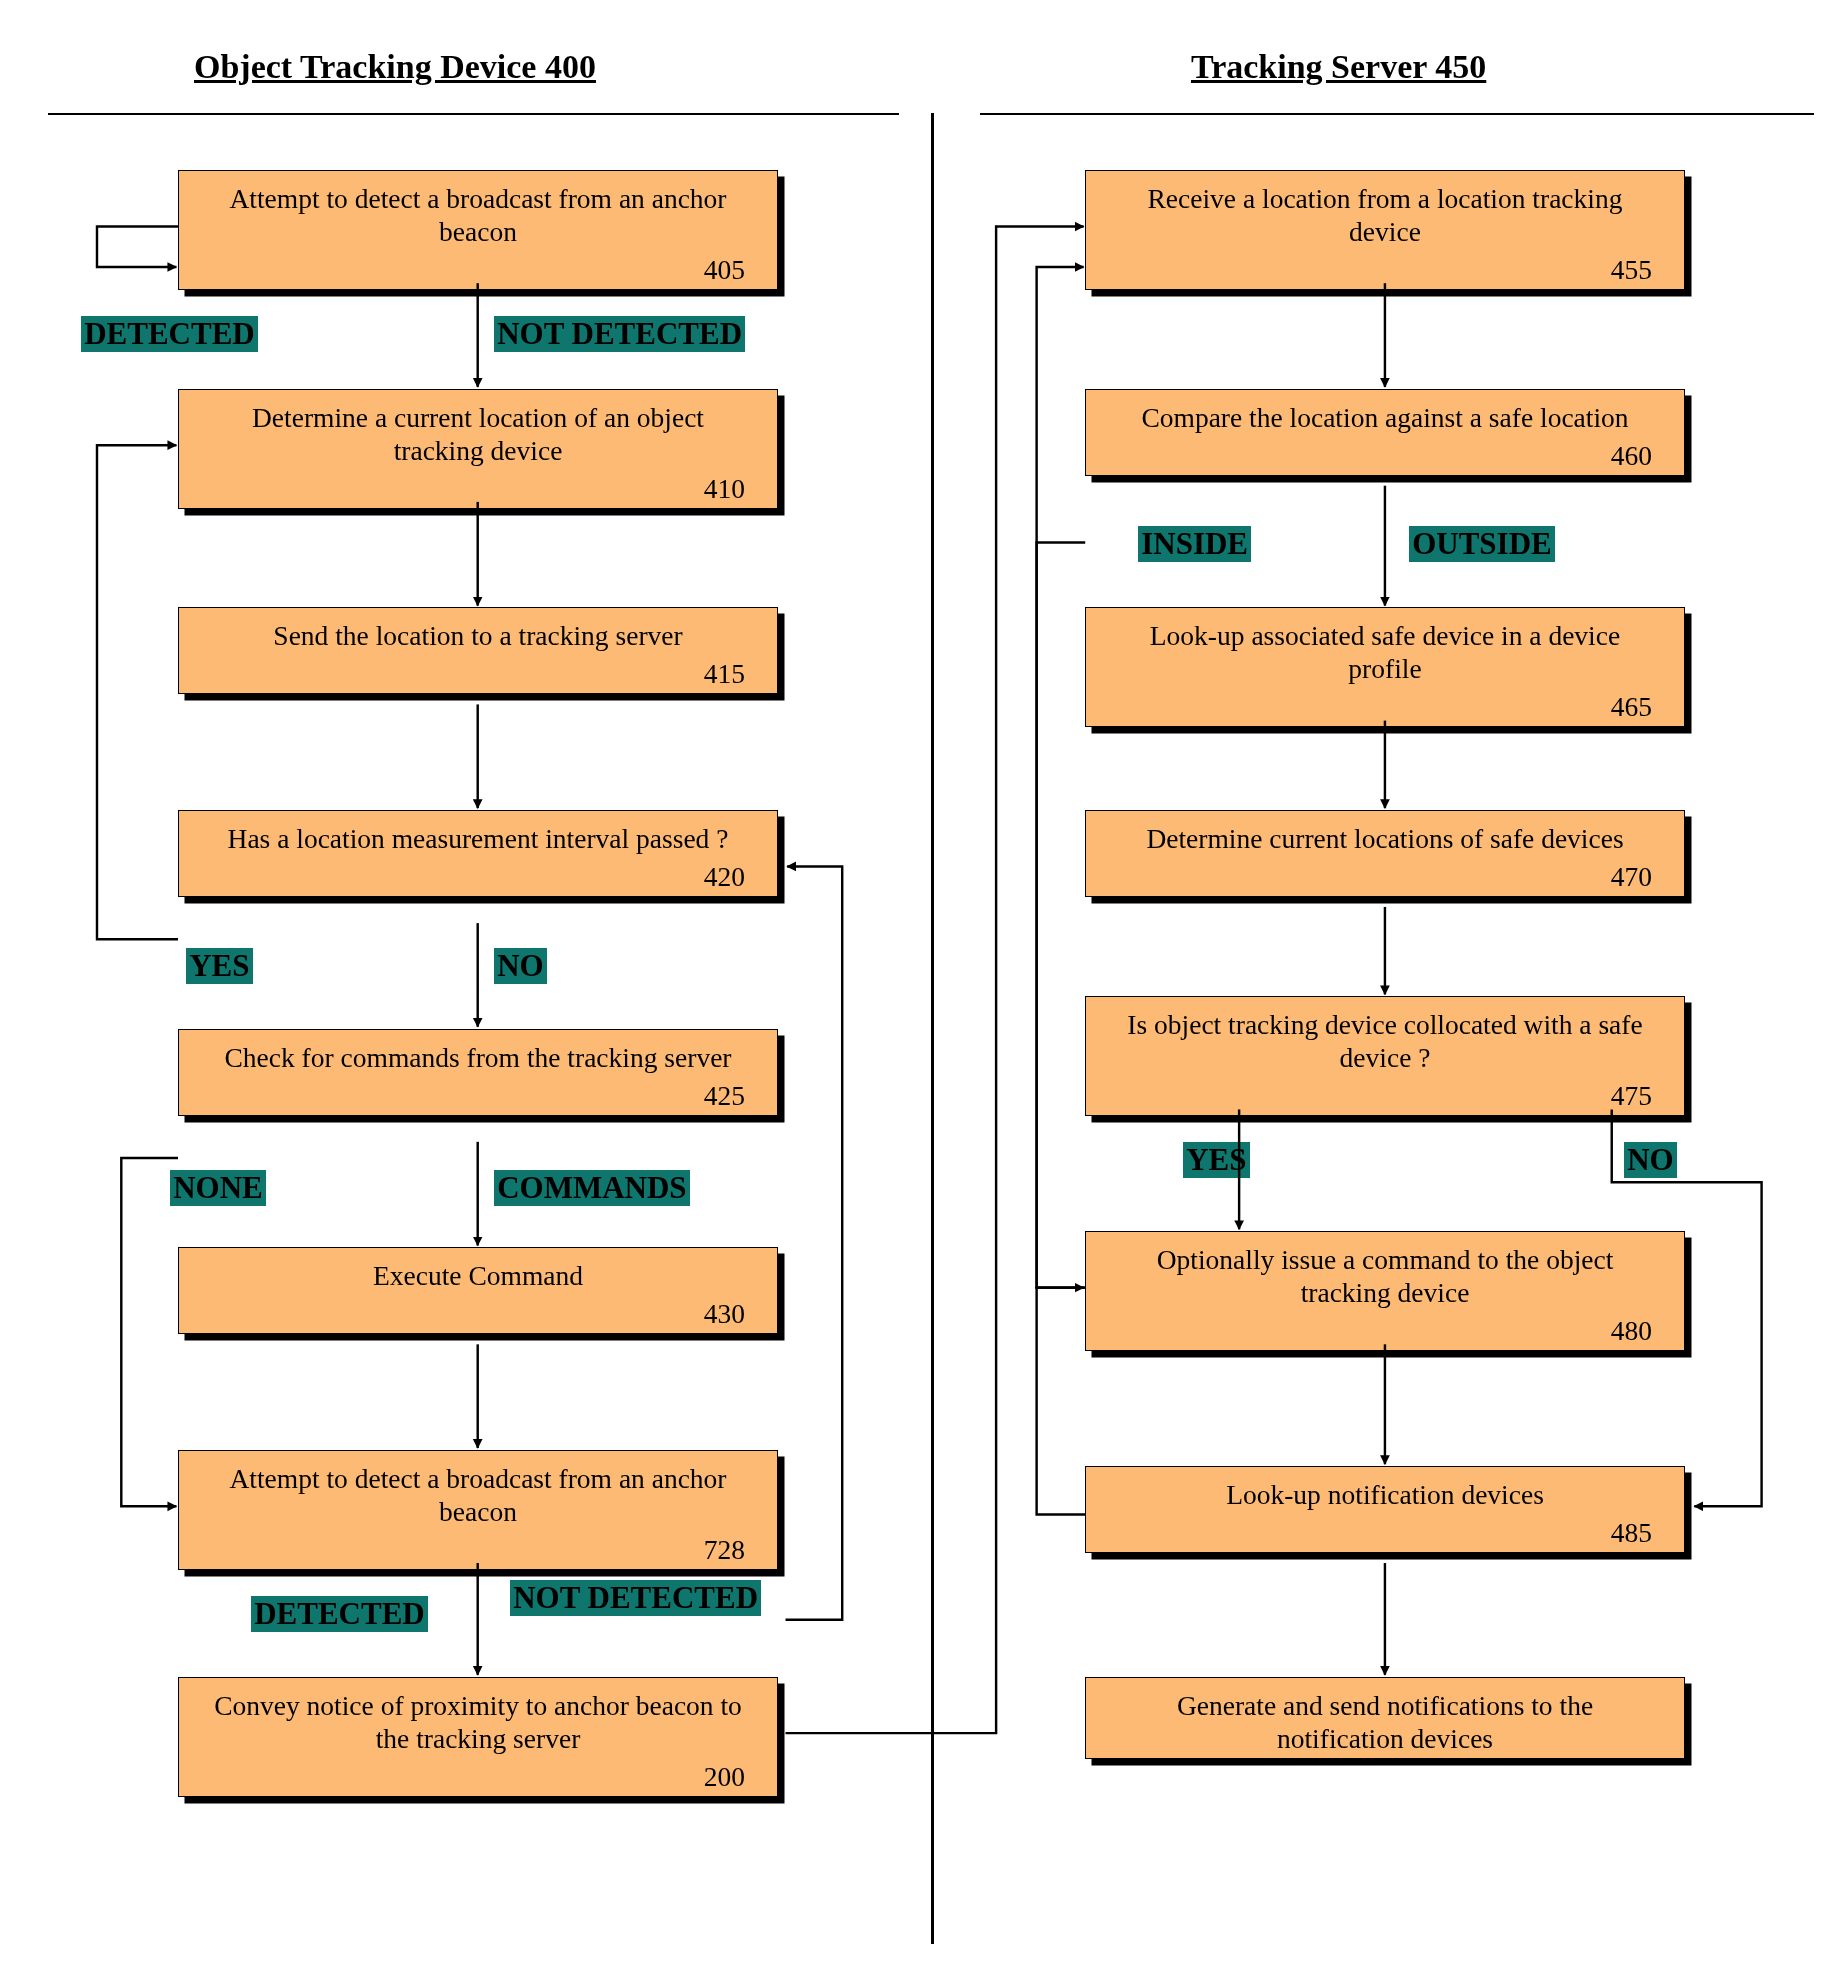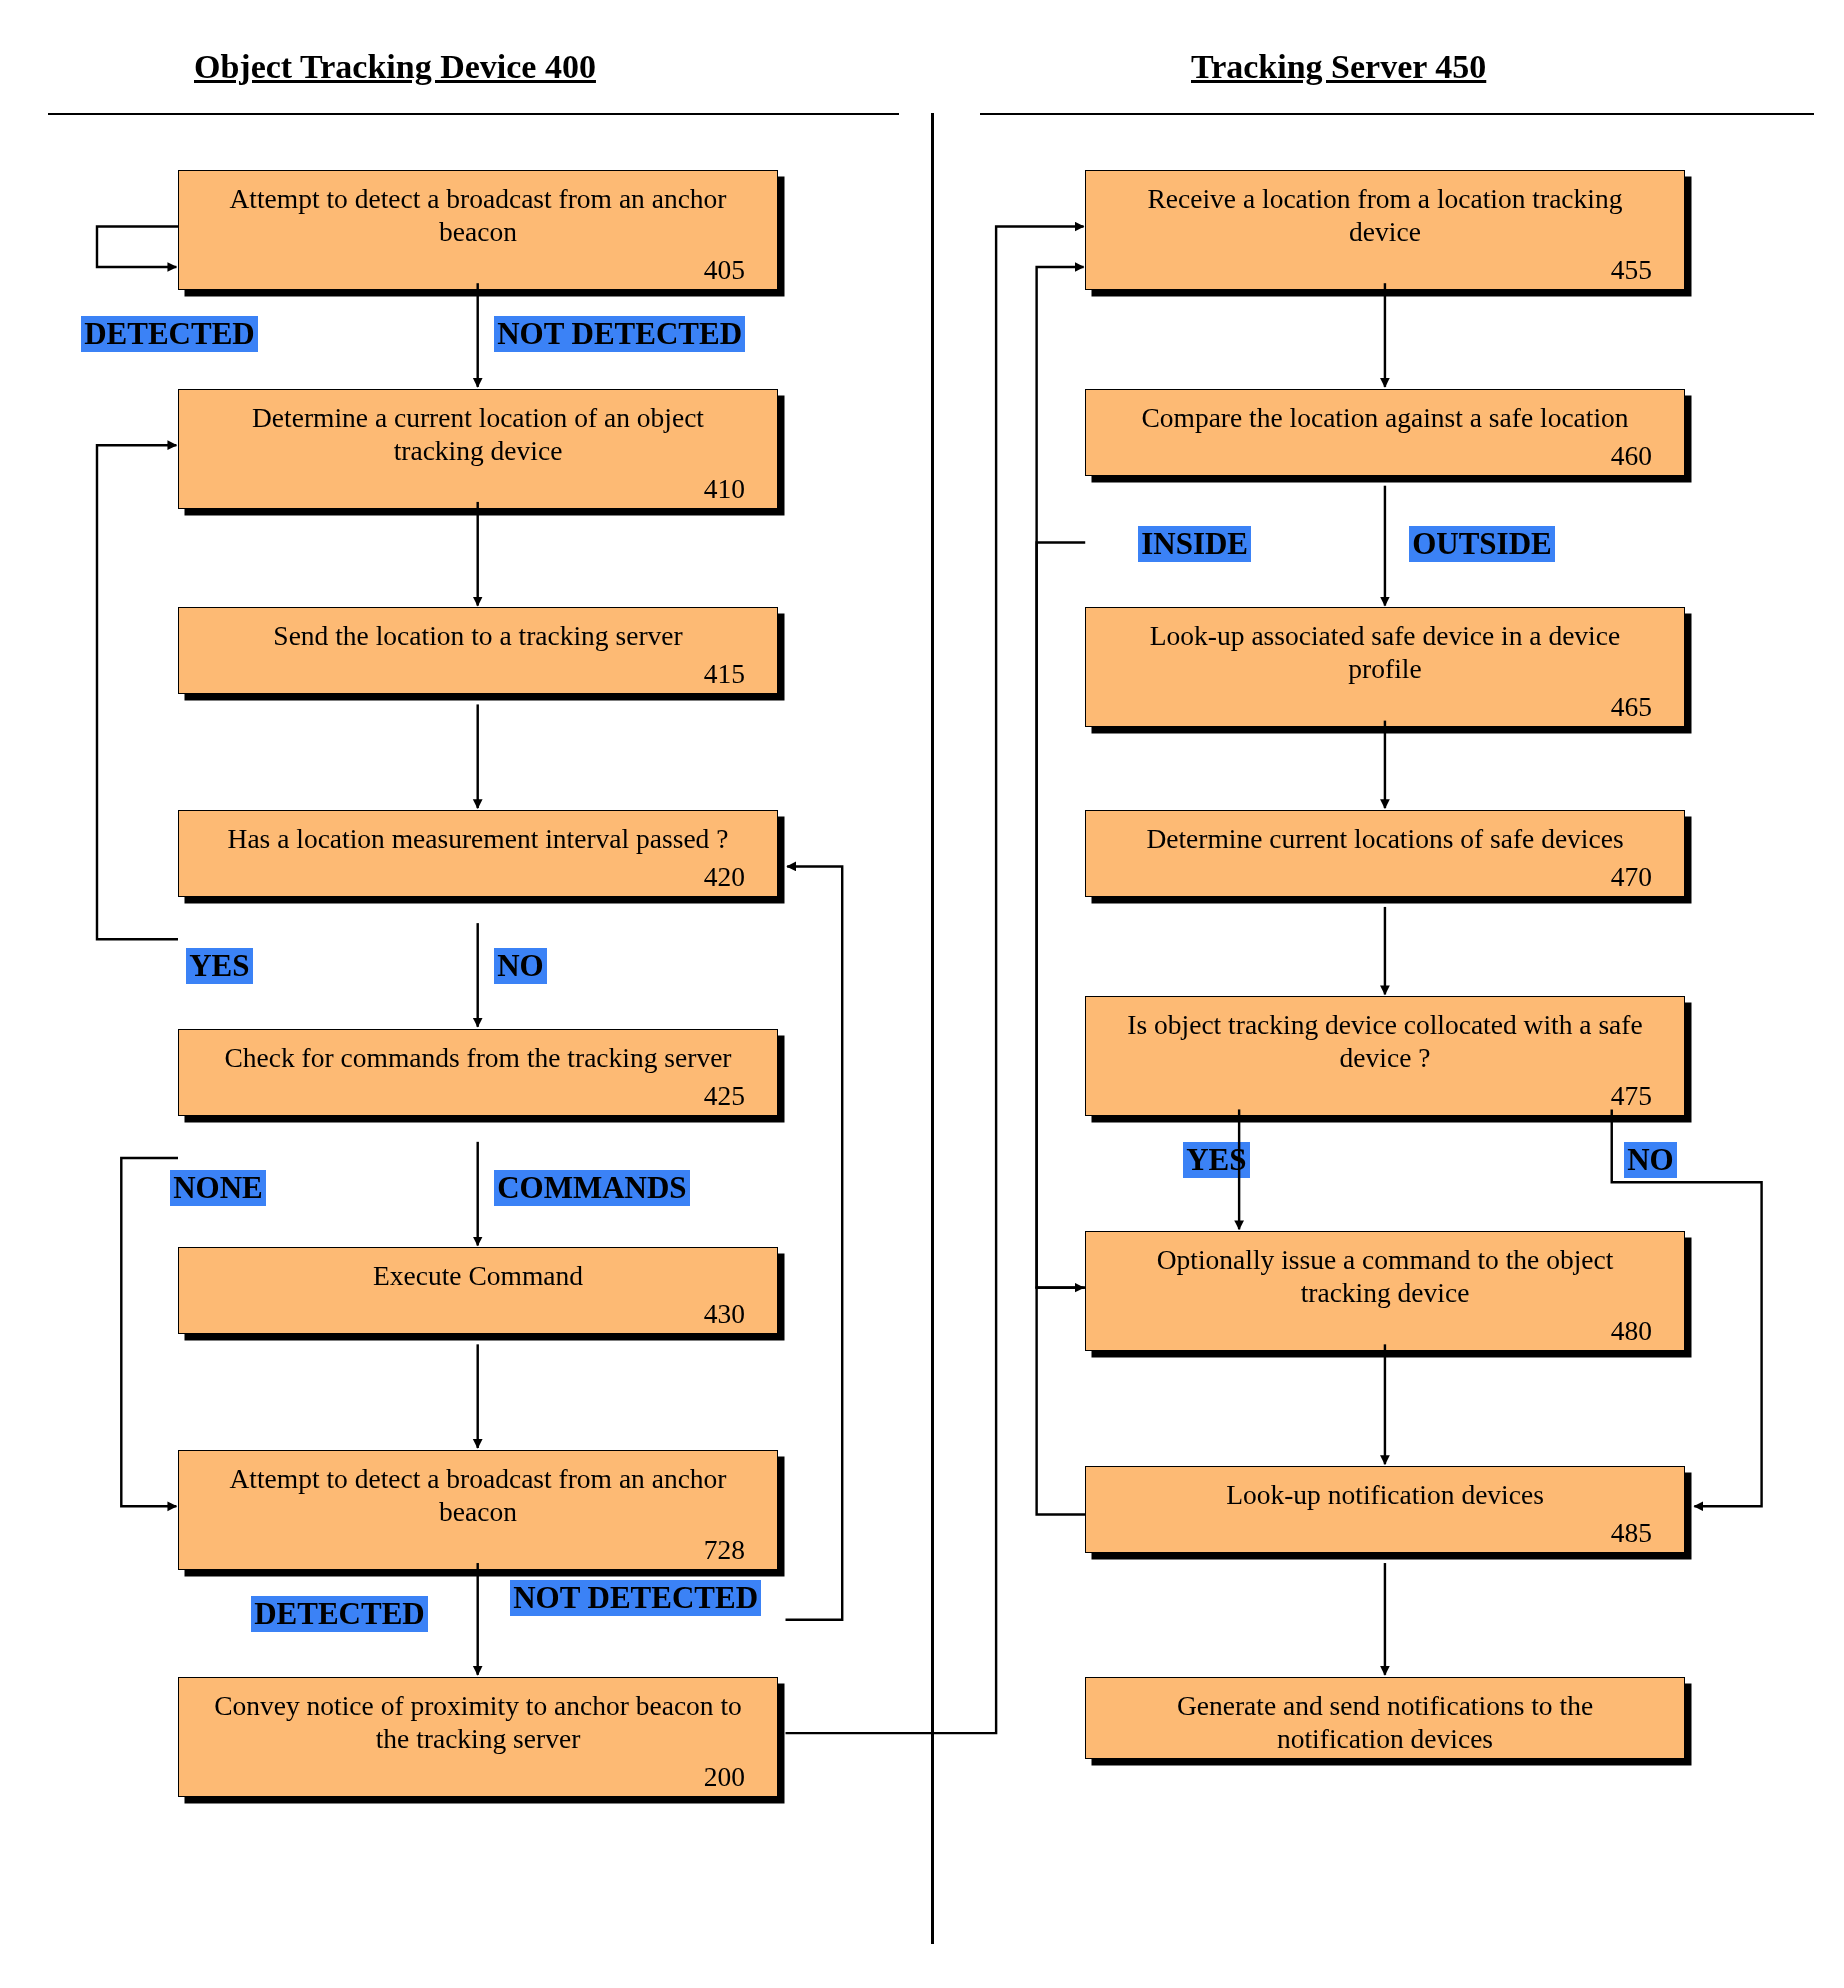--- a/index.html
+++ b/index.html
@@ -56,21 +56,21 @@
   }
   .node .id {
     text-align: right;
     font-size: 27.5px;
     margin-top: 4.9px;
   }
   .edge-label {
     position: absolute;
     font-weight: bold;
     font-size: 31px;
-    background: #3b82f6;
+    background: #0f766e;
     padding: 0 3.2px;
   }
   svg.arrows {
     position: absolute;
     top: 0; left: 0;
     width: 1796px;
     height: 1940px;
     pointer-events: none;
   }
 </style>

